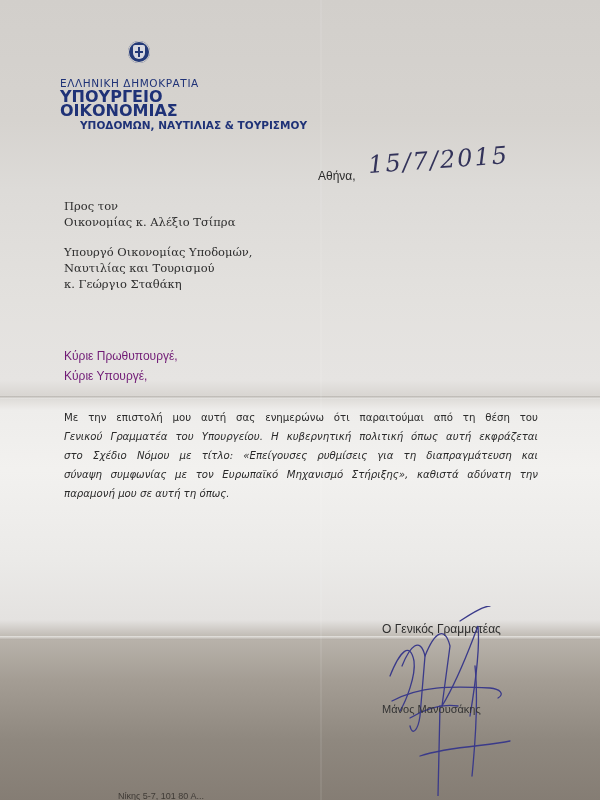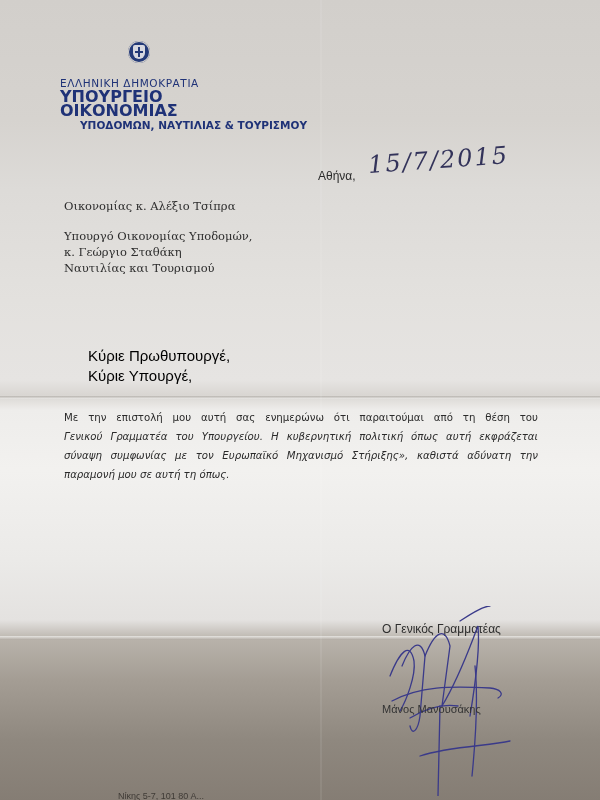--- a/index.html
+++ b/index.html
@@ -58,22 +58,22 @@
       position: absolute; left: 368px; top: 146px; font-size: 24px; color: #33335a;
       font-family: "DejaVu Serif", serif; font-style: italic; transform: rotate(-4deg);
       letter-spacing: 2px;
     }
     .recipients {
       position: absolute; left: 64px; top: 198px; font-family: "DejaVu Serif", serif;
       font-size: 11.5px; color: #2d2d2d; line-height: 16px;
     }
     .recipients .gap { height: 14px; }
     .salutations {
-      position: absolute; left: 64px; top: 346px; font-size: 15px; color: #000000;
-      line-height: 20px; font-family: "Liberation Sans", sans-serif; margin-left: 24px;
+      position: absolute; left: 64px; top: 346px; font-size: 12px; color: #701a75;
+      line-height: 20px; font-family: "Liberation Sans", sans-serif;
     }
     .body-text {
       position: absolute; left: 64px; top: 408px; width: 474px;
       font-family: "DejaVu Sans", sans-serif; font-size: 10.2px; color: #2a2a2a;
       line-height: 19px; text-align: justify; font-style: italic;
     }
     .body-text .ln { display: block; text-align: justify; text-align-last: justify; }
     .body-text .ln.last { text-align-last: left; }
     .sign-title {
       position: absolute; left: 382px; top: 622px; font-size: 12px; color: #2e2e2e;
@@ -103,35 +103,37 @@
 <div class="header-text">
   <div class="l1">ΕΛΛΗΝΙΚΗ ΔΗΜΟΚΡΑΤΙΑ</div>
   <div class="l2">ΥΠΟΥΡΓΕΙΟ ΟΙΚΟΝΟΜΙΑΣ</div>
   <div class="l3">ΥΠΟΔΟΜΩΝ, ΝΑΥΤΙΛΙΑΣ &amp; ΤΟΥΡΙΣΜΟΥ</div>
 </div>
 
 <div class="place-date">Αθήνα,</div>
 <div class="hand-date">15/7/2015</div>
 
 <div class="recipients">
+  <div>Προς τον</div>
   <div>Οικονομίας κ. Αλέξιο Τσίπρα</div>
   <div class="gap"></div>
   <div>Υπουργό Οικονομίας Υποδομών,</div>
+  <div>Ναυτιλίας και Τουρισμού</div>
   <div>κ. Γεώργιο Σταθάκη</div>
-  <div>Ναυτιλίας και Τουρισμού</div>
 </div>
 
 <div class="salutations">
   <div>Κύριε Πρωθυπουργέ,</div>
   <div>Κύριε Υπουργέ,</div>
 </div>
 
 <div class="body-text">
   <span class="ln" style="font-style: normal;">Με την επιστολή μου αυτή σας ενημερώνω ότι παραιτούμαι από τη θέση του</span>
   <span class="ln">Γενικού Γραμματέα του Υπουργείου. Η κυβερνητική πολιτική όπως αυτή εκφράζεται</span>
+  <span class="ln">στο Σχέδιο Νόμου με τίτλο: «Επείγουσες ρυθμίσεις για τη διαπραγμάτευση και</span>
   <span class="ln">σύναψη συμφωνίας με τον Ευρωπαϊκό Μηχανισμό Στήριξης», καθιστά αδύνατη την</span>
   <span class="ln last">παραμονή μου σε αυτή τη όπως.</span>
 </div>
 
 <div class="sign-title">Ο Γενικός Γραμματέας</div>
 
 <svg class="signature" viewBox="0 0 150 190">
   <g fill="none" stroke="#3a3a8a" stroke-width="1.3" stroke-linecap="round">
     <path d="M22 60 C 30 40, 40 30, 45 50 L 40 110 C 38 125, 32 130, 30 120"></path>
     <path d="M10 70 C 20 45, 30 35, 34 55 C 36 70, 26 95, 20 105"></path>

